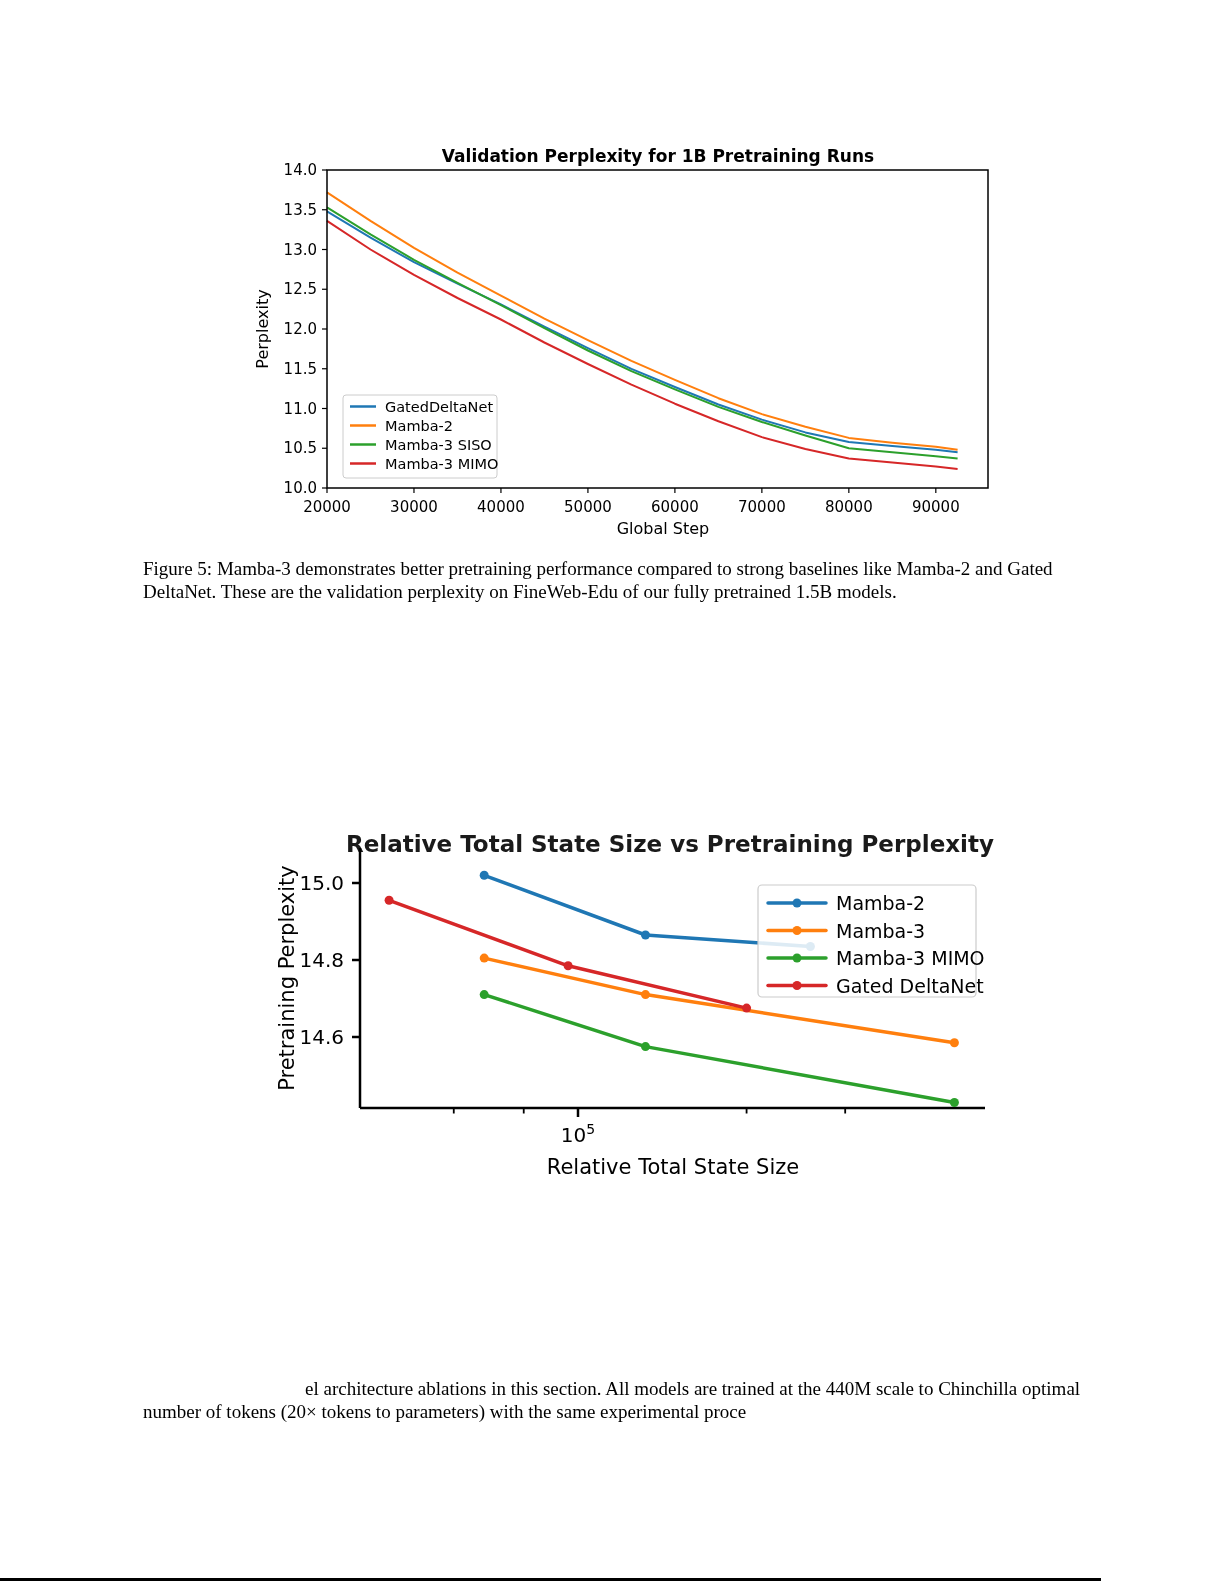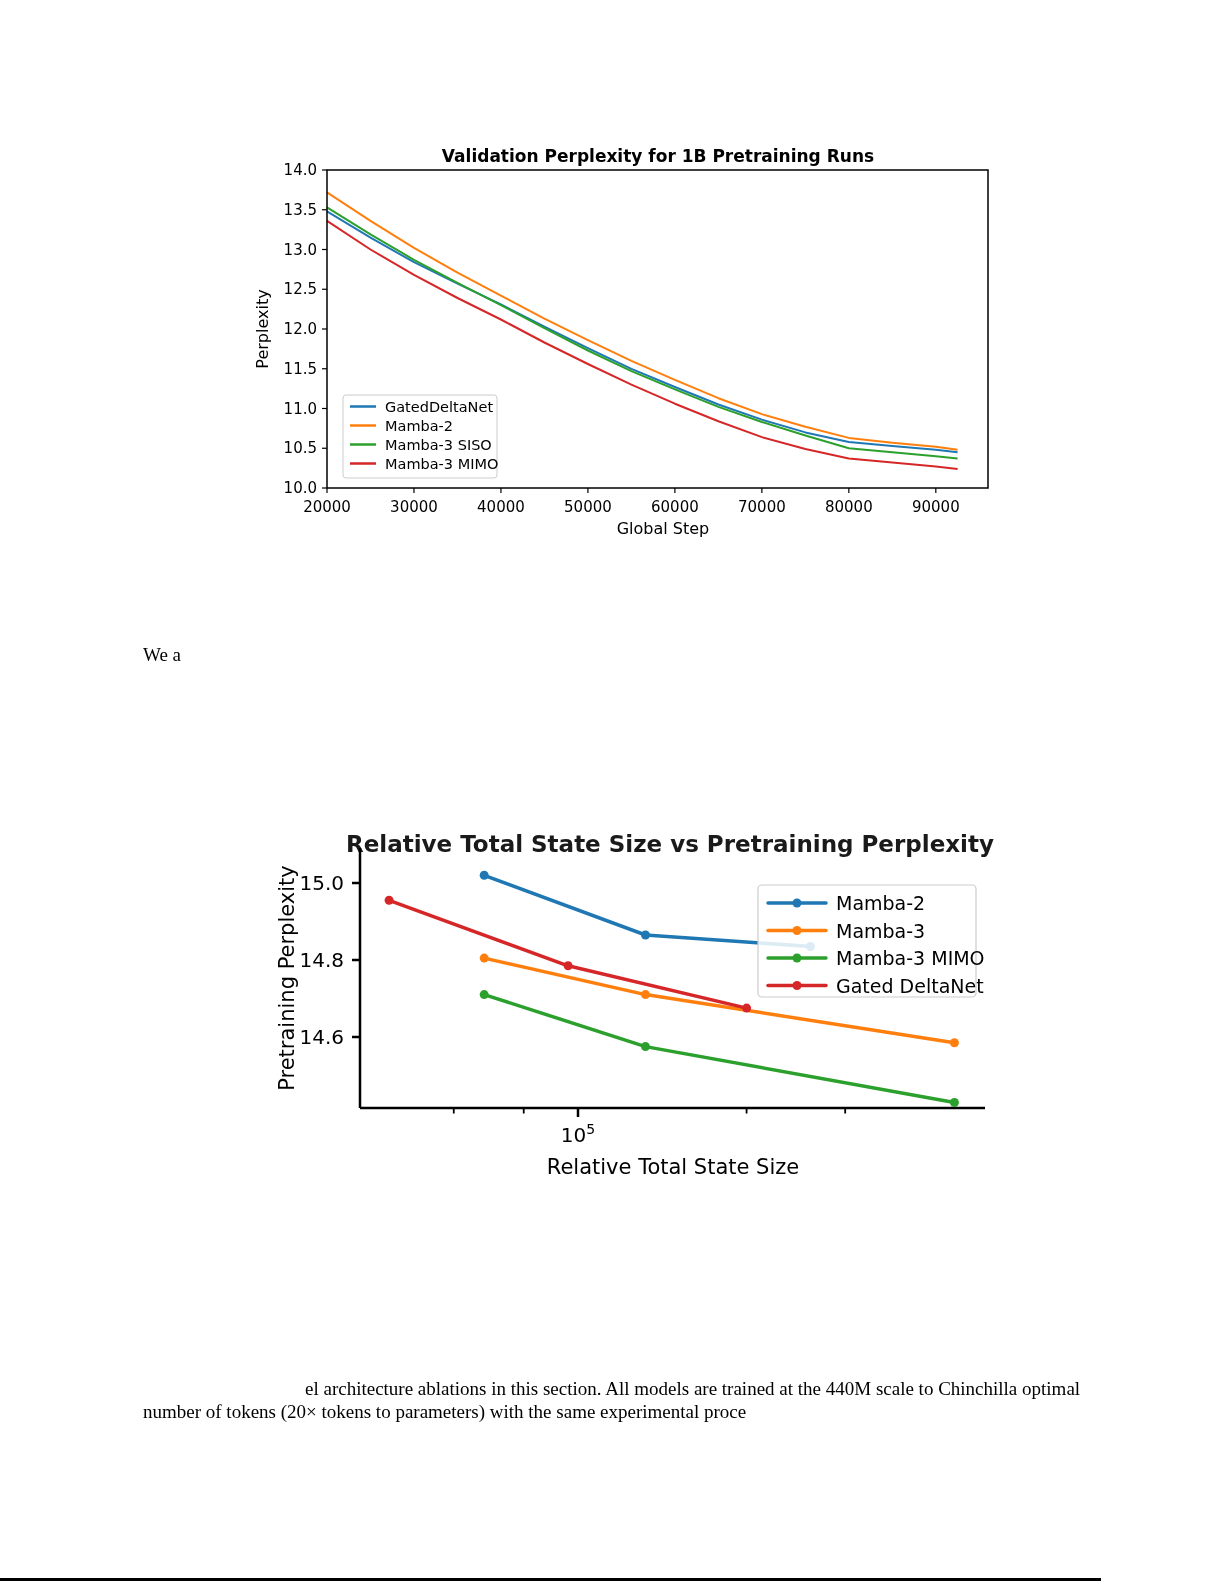--- a/index.html
+++ b/index.html
@@ -94,22 +94,25 @@
         <text x="155" y="268.5" dominant-baseline="central" font-family="&quot;DejaVu Sans&quot;, sans-serif" font-size="14.5" fill="#000">GatedDeltaNet</text>
         <line x1="120" y1="287.5" x2="146" y2="287.5" stroke="#ff7f0e" stroke-width="2.5"></line>
         <text x="155" y="287.5" dominant-baseline="central" font-family="&quot;DejaVu Sans&quot;, sans-serif" font-size="14.5" fill="#000">Mamba-2</text>
         <line x1="120" y1="306.5" x2="146" y2="306.5" stroke="#2ca02c" stroke-width="2.5"></line>
         <text x="155" y="306.5" dominant-baseline="central" font-family="&quot;DejaVu Sans&quot;, sans-serif" font-size="14.5" fill="#000">Mamba-3 SISO</text>
         <line x1="120" y1="325.5" x2="146" y2="325.5" stroke="#d62728" stroke-width="2.5"></line>
         <text x="155" y="325.5" dominant-baseline="central" font-family="&quot;DejaVu Sans&quot;, sans-serif" font-size="14.5" fill="#000">Mamba-3 MIMO</text>
       </g>
     </svg>
 
+  <div class="body-text caption-block">
+    <div>Figure 5: Mamba-3 demonstrates better pretraining performance compared to strong baselines like Mamba-2 and Gated</div>
+    <div>DeltaNet. These are the validation perplexity on FineWeb-Edu of our fully pretrained 1.5B models.</div>
+  </div>
 
-  <div class="body-text fragment-block">We a</div>
 
   <svg id="chart2-svg" class="chart-svg" width="800" height="380">
       <text x="440" y="44" text-anchor="middle" font-family="&quot;DejaVu Sans&quot;, sans-serif" font-size="23" font-weight="bold" fill="#1a1a1a">Relative Total State Size vs Pretraining Perplexity</text>
       <line x1="130" y1="40" x2="130" y2="300" stroke="#000" stroke-width="2.5"></line>
       <line x1="130" y1="300" x2="755" y2="300" stroke="#000" stroke-width="2.5"></line>
       <g>
         <line x1="122" y1="229.00000000000014" x2="130" y2="229.00000000000014" stroke="#000" stroke-width="2.5"></line>
         <text x="114" y="229.00000000000014" text-anchor="end" dominant-baseline="central" font-family="&quot;DejaVu Sans&quot;, sans-serif" font-size="20" fill="#000">14.6</text>
         <line x1="122" y1="151.99999999999972" x2="130" y2="151.99999999999972" stroke="#000" stroke-width="2.5"></line>
         <text x="114" y="151.99999999999972" text-anchor="end" dominant-baseline="central" font-family="&quot;DejaVu Sans&quot;, sans-serif" font-size="20" fill="#000">14.8</text>

